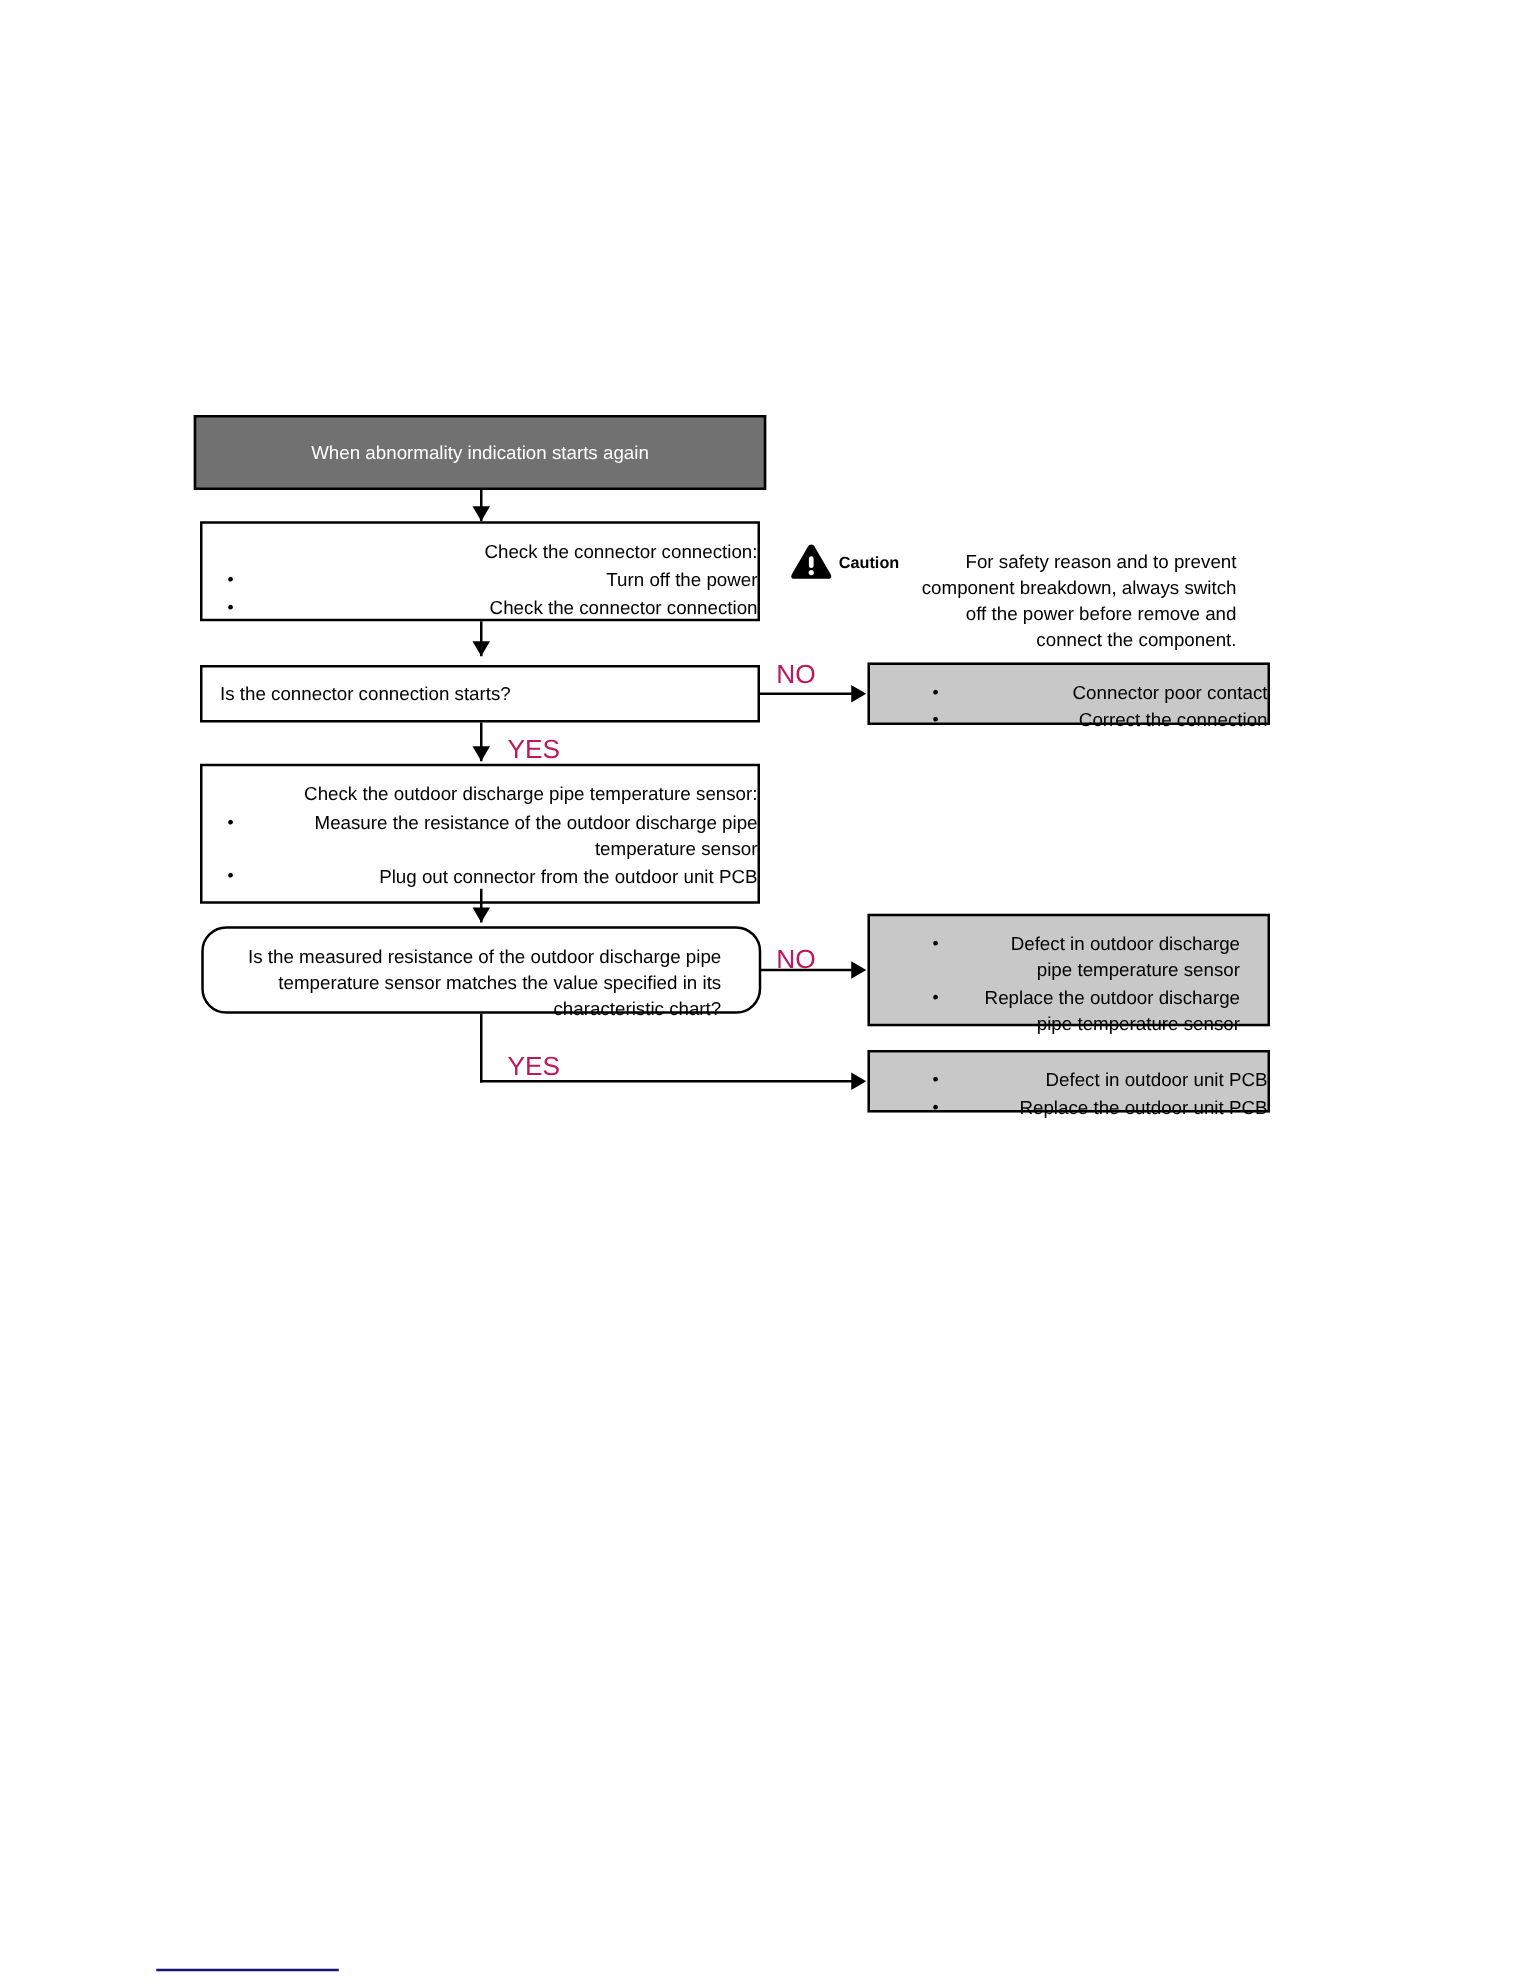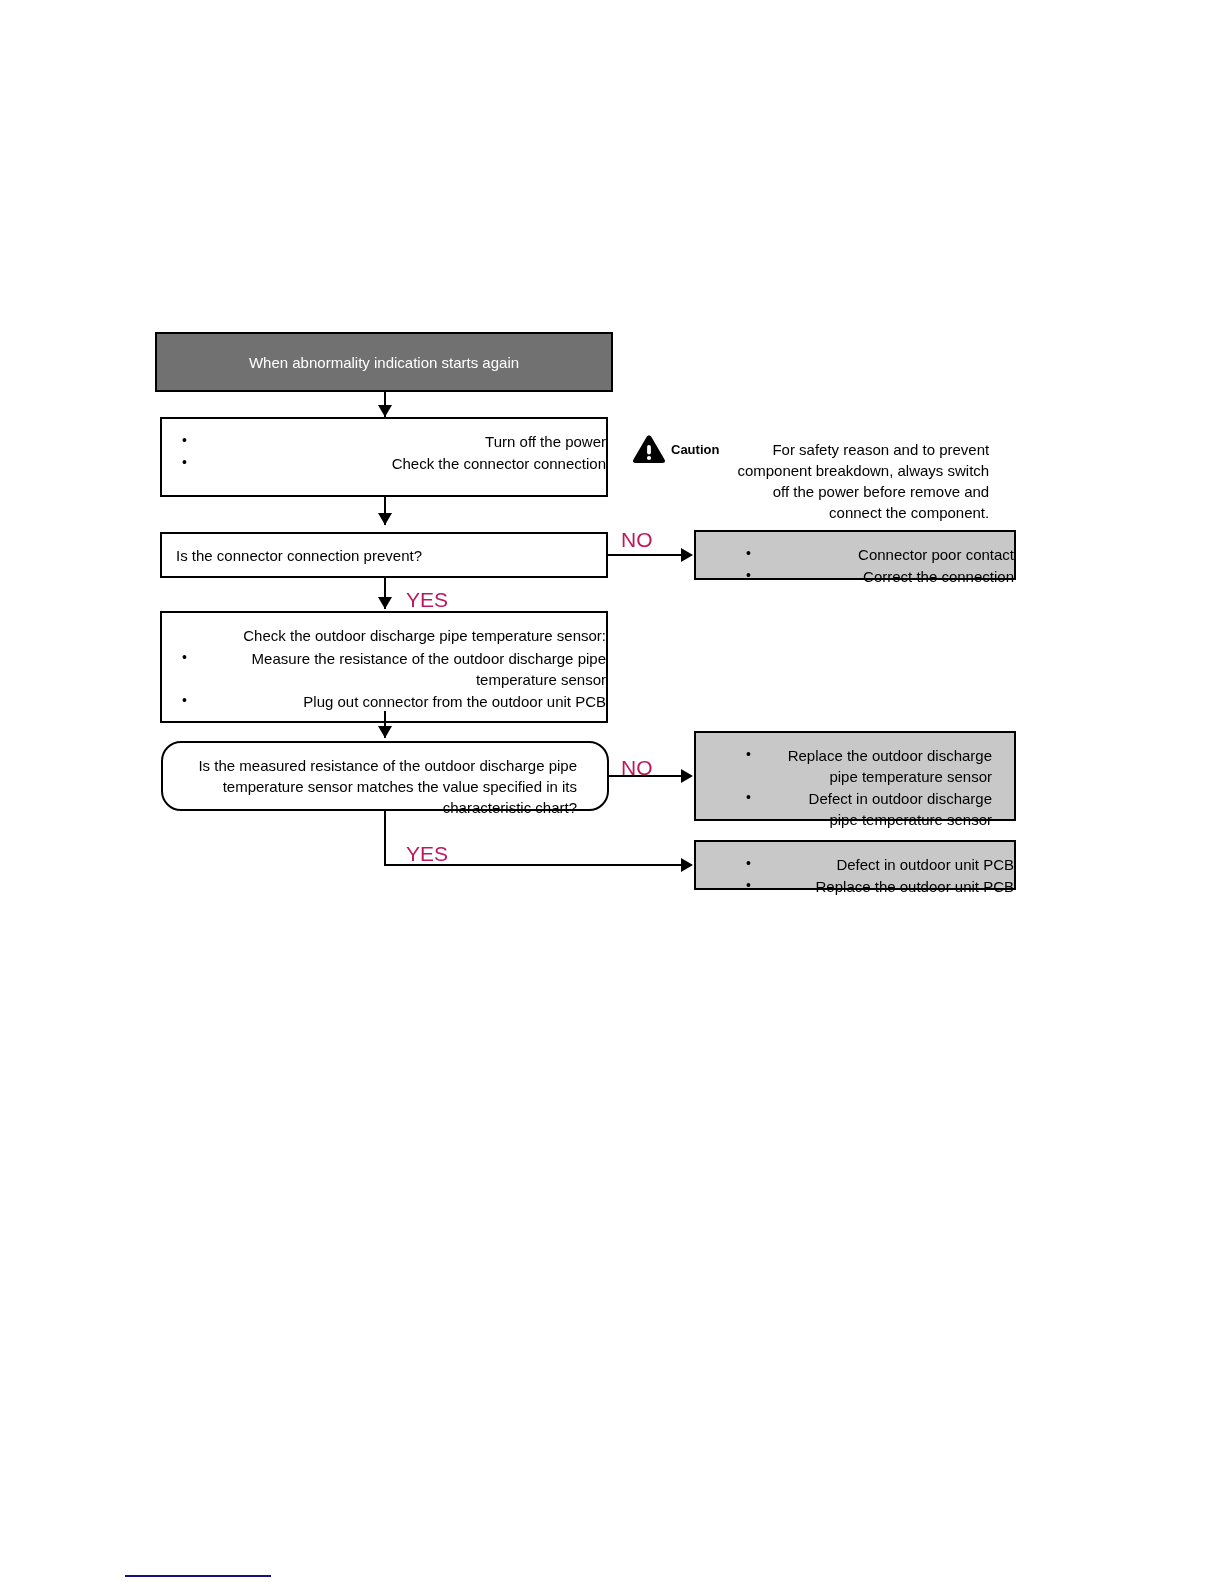--- a/index.html
+++ b/index.html
@@ -139,20 +139,21 @@
 <div class="canvas">
 
   <div class="node header" style="left:155px; top:332px; width:458px; height:60px;">
     <span>When abnormality indication starts again</span>
   </div>
 
   <div class="vline" style="left:384px; top:392px; height:25px;"></div>
   <div class="arrow-down" style="left:378px; top:405px;"></div>
 
   <div class="node process" style="left:160px; top:417px; width:448px; height:80px;">
+    <span class="node-title">Check the connector connection:</span>
     <ul class="bullets">
       <li>Turn off the power</li>
       <li>Check the connector connection</li>
     </ul>
   </div>
 
   <div class="caution-wrap" style="left:632px; top:428px; width:370px;">
     <div class="caution-mark">
       <svg width="34" height="30" viewBox="0 0 34 30">
         <path d="M17 1.5 C18.2 1.5 19 2.2 19.6 3.2 L32.4 25.2 C33.1 26.5 33.3 27.6 32.6 28.3 C32.1 28.8 31.2 29 30.2 29 L3.8 29 C2.8 29 1.9 28.8 1.4 28.3 C0.7 27.6 0.9 26.5 1.6 25.2 L14.4 3.2 C15 2.2 15.8 1.5 17 1.5 Z" fill="#000000"></path>
@@ -164,21 +165,21 @@
     <div class="caution-text" style="margin-left:18px; margin-top:11px;">For safety reason and to prevent
 component breakdown, always switch
 off the power before remove and
 connect the component.</div>
   </div>
 
   <div class="vline" style="left:384px; top:497px; height:28px;"></div>
   <div class="arrow-down" style="left:378px; top:513px;"></div>
 
   <div class="node decision" style="left:160px; top:532px; width:448px; height:46px; display:flex; align-items:center; padding-top:0; padding-bottom:0;">
-    <span>Is the connector connection prevent?</span>
+    <span>Is the connector connection starts?</span>
   </div>
 
   <div class="hline" style="left:608px; top:554px; width:74px;"></div>
   <div class="arrow-right" style="left:681px; top:548px;"></div>
   <div class="edge-label" style="left:621px; top:528px;">NO</div>
 
   <div class="node result" style="left:694px; top:530px; width:322px; height:50px;">
     <ul class="bullets">
       <li>Connector poor contact</li>
       <li>Correct the connection</li>
@@ -203,22 +204,22 @@
   <div class="node decision" style="left:161px; top:741px; width:448px; height:70px;border-radius:20px;">
     <span style="display:block; width:400px;">Is the measured resistance of the outdoor discharge pipe temperature sensor matches the value specified in its characteristic chart?</span>
   </div>
 
   <div class="hline" style="left:608px; top:775px; width:74px;"></div>
   <div class="arrow-right" style="left:681px; top:769px;"></div>
   <div class="edge-label" style="left:621px; top:756px;">NO</div>
 
   <div class="node result" style="left:694px; top:731px; width:322px; height:90px;">
     <ul class="bullets">
+      <li style="padding-right:22px;">Defect in outdoor discharge pipe temperature sensor</li>
       <li style="padding-right:22px;">Replace the outdoor discharge pipe temperature sensor</li>
-      <li style="padding-right:22px;">Defect in outdoor discharge pipe temperature sensor</li>
     </ul>
   </div>
 
   <div class="vline" style="left:384px; top:811px; height:55px;"></div>
   <div class="hline" style="left:384px; top:864px; width:298px;"></div>
   <div class="arrow-right" style="left:681px; top:858px;"></div>
   <div class="edge-label" style="left:406px; top:842px;">YES</div>
 
   <div class="node result" style="left:694px; top:840px; width:322px; height:50px;">
     <ul class="bullets">

